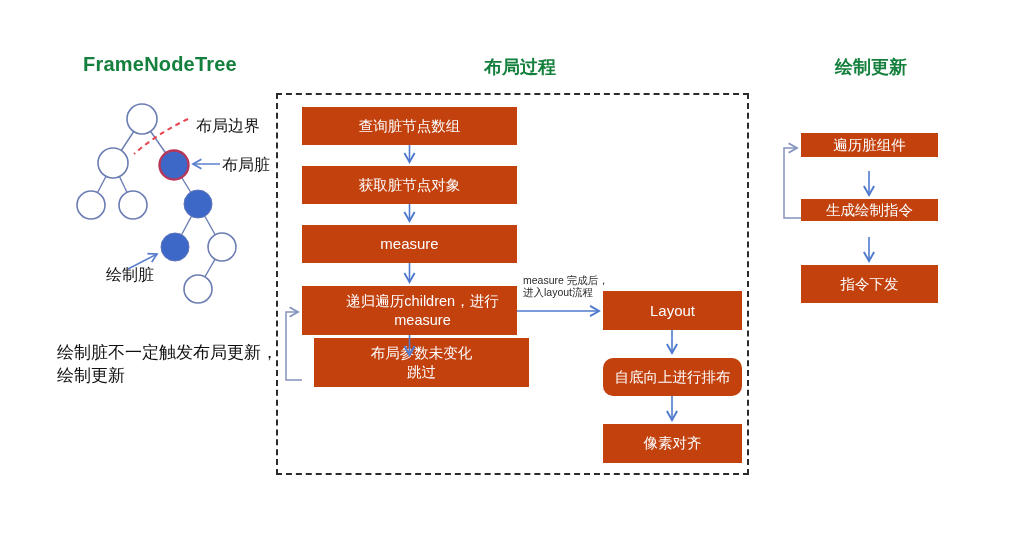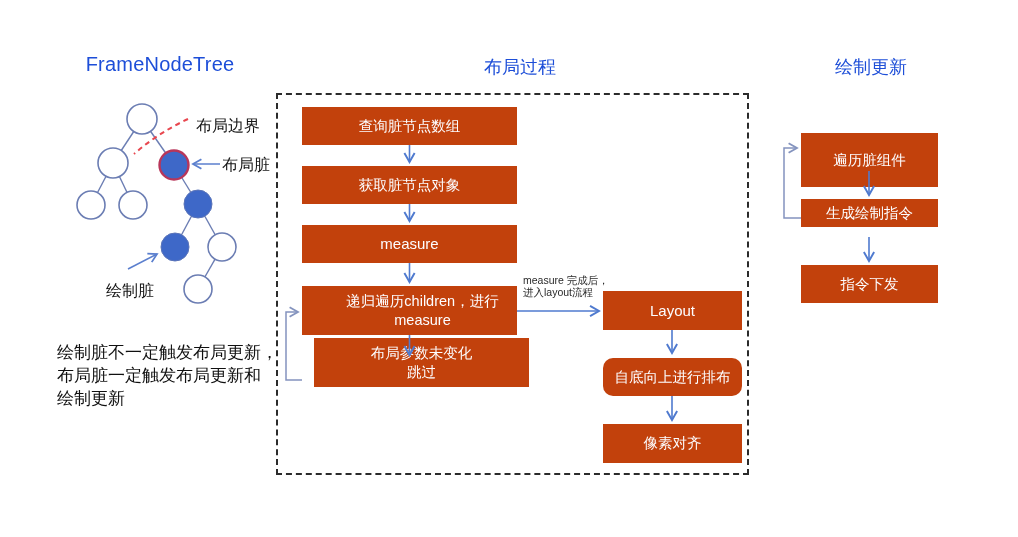--- a/index.html
+++ b/index.html
@@ -1,20 +1,20 @@
 <!DOCTYPE html>
 <html><head>
 <meta charset="utf-8">
 <style>
   html,body{margin:0;padding:0;background:#fff;}
   .canvas{
     position:relative;width:1018px;height:537px;background:#ffffff;
     font-family:"Liberation Sans","DejaVu Sans",sans-serif;color:#111;overflow:hidden;
   }
-  .sec-title{position:absolute;text-align:center;font-weight:normal;color:#1d4ed8;}
+  .sec-title{position:absolute;text-align:center;font-weight:bold;color:#15803d;}
   #t-tree{left:40px;top:53px;width:240px;font-size:20px;letter-spacing:.2px;}
   #t-layout{left:412px;top:55px;width:216px;font-size:18px;}
   #t-draw{left:763px;top:55px;width:216px;font-size:18px;}
 
   .dashed-box{
     position:absolute;left:276px;top:93px;width:473px;height:382px;
     border:2px dashed #2b2b2b;box-sizing:border-box;
   }
 
   .b{
@@ -26,31 +26,31 @@
   #b1{top:107px;height:38px;}
   #b2{top:166px;height:38px;}
   #b3{top:225px;height:38px;font-size:15px;}
   #b4{top:286px;height:49px;padding-left:26px;}
   #b5{top:338px;height:49px;margin-left:12px;}
   .rin{left:603px;width:139px;}
   #b6{top:291px;height:39px;font-size:15px;}
   #b7{top:358px;height:38px;border-radius:10px;}
   #b8{top:424px;height:39px;}
   .dcol{left:801px;width:137px;}
-  #r1{top:133px;height:54px;}
-  #r2{top:199px;height:28px;}
+  #r1{top:133px;height:24px;}
+  #r2{top:199px;height:22px;}
   #r3{top:265px;height:38px;}
 
   .overlay{position:absolute;left:0;top:0;width:1018px;height:537px;pointer-events:none;}
   .tree-svg{position:absolute;left:40px;top:95px;width:230px;height:215px;}
 
   .tlabel{position:absolute;font-size:16px;color:#141414;white-space:nowrap;}
   #lbl-boundary{left:196px;top:116px;}
   #lbl-ldirty{left:222px;top:155px;}
-  #lbl-ddirty{left:106px;top:281px;}
+  #lbl-ddirty{left:106px;top:265px;}
 
   .note{position:absolute;left:57px;top:341px;font-size:17px;line-height:23px;color:#101010;}
 
   .anno{position:absolute;left:523px;top:274px;font-size:10.5px;line-height:12px;color:#2a2a2a;white-space:nowrap;}
 </style>
 </head>
 <body>
 
 <div class="canvas">
 
@@ -87,21 +87,20 @@
     <line x1="180" y1="69" x2="153" y2="69" stroke="#5B7FCE" stroke-width="1.5" marker-end="url(#ahb)"></line>
     <line x1="88" y1="174" x2="117" y2="159" stroke="#5B7FCE" stroke-width="1.5" marker-end="url(#ahb)"></line>
   </svg>
 
   <div class="tlabel" id="lbl-boundary">布局边界</div>
   <div class="tlabel" id="lbl-ldirty">布局脏</div>
   <div class="tlabel" id="lbl-ddirty">绘制脏</div>
 
   <div class="note">
     <div>绘制脏不一定触发布局更新，</div>
-    <div>布局脏一定触发布局更新和</div>
     <div>绘制更新</div>
   </div>
 
   <div class="dashed-box"></div>
 
   <div class="b mid" id="b1">查询脏节点数组</div>
   <div class="b mid" id="b2">获取脏节点对象</div>
   <div class="b mid" id="b3">measure</div>
   <div class="b mid" id="b4">
     <span>递归遍历children，进行</span>

